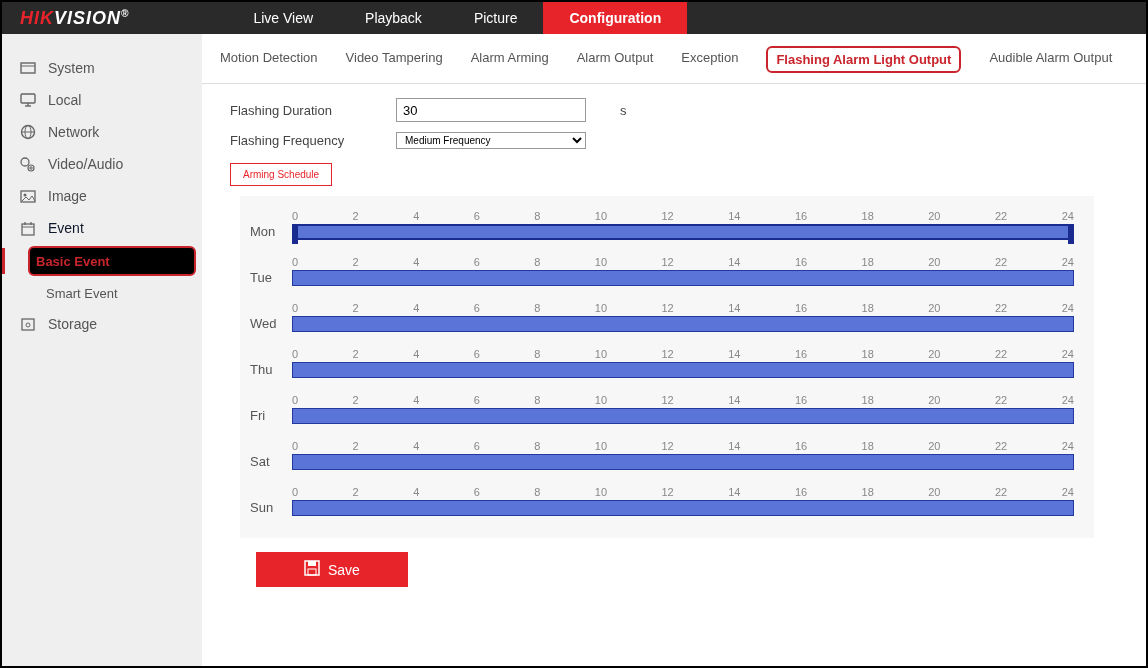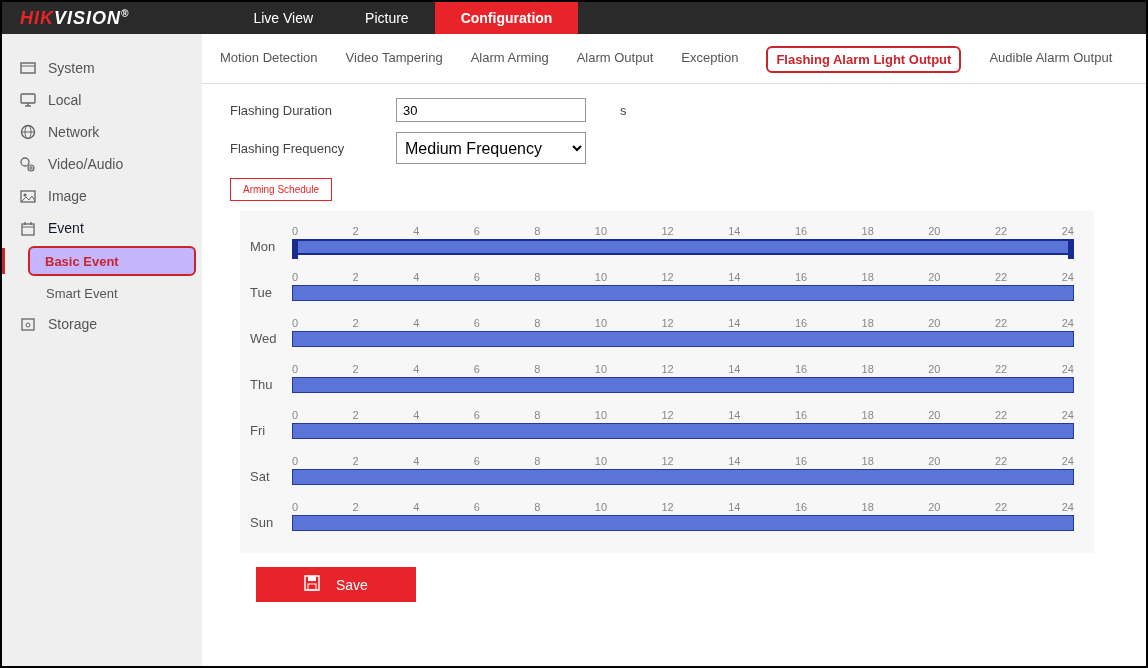--- a/index.html
+++ b/index.html
@@ -9,57 +9,58 @@
     .logo .hk { color:#e8242b; }
     .tabnav { display:flex; margin-left:80px; height:100%; }
     .tabnav-item { color:#fff; font-size:14px; padding:0 26px; display:flex; align-items:center; cursor:pointer; }
     .tabnav-item.active { background:#e8242b; font-weight:bold; }
     .layout { display:flex; height:calc(100% - 32px); }
     .sidebar { width:200px; background:#efefef; padding-top:18px; }
     .side-item { display:flex; align-items:center; padding:8px 18px; color:#555; font-size:14px; cursor:pointer; gap:12px;}
     .side-item .icn { width:16px; height:16px; display:inline-flex; align-items:center; justify-content:center; color:#666;}
     .side-item.expanded { color:#0f172a;align-items:center; }
     .side-sub { padding-left:44px; font-size:13px; color:#555; height:30px; display:flex;align-items:center; cursor:pointer;}
-    .side-sub.active { background:#c4b5fd; color:#c9252d; font-weight:bold; border:2px solid #c9252d; border-radius:6px; margin:2px 6px 2px 26px; padding-left:15px; position:relative;}
+    .side-sub.active { background:#000000; color:#c9252d; font-weight:bold; border:2px solid #c9252d; border-radius:6px; margin:2px 6px 2px 26px; padding-left:6px; position:relative;}
     .side-sub.active::before{content:"";position:absolute;left:-28px;top:0;bottom:0;width:3px;background:#c9252d;}
     .main { flex:1; padding:0 0 10px 0; overflow:hidden; }
     .subtabs { display:flex; gap:28px; padding:16px 18px 10px 18px; border-bottom:1px solid #ddd; font-size:13px; color:#555;}
     .subtabs .st { cursor:pointer; padding-bottom:6px;}
     .subtabs .st.active { color:#c9252d; font-weight:bold; border:2px solid #c9252d; border-radius:6px; padding:4px 8px; margin-top:-4px;}
     .form { padding:14px 28px; font-size:13px; color:#444;}
     .frow { display:flex; align-items:center; margin-bottom:10px;gap:16px;}
     .flab { width:150px;}
     .tin { width:190px; height:24px; border:1px solid #999; padding:0 6px; font-size:13px;}
-    .sel { width:190px; height:32px; border:1px solid #999; background:#fff; font-size:16px; padding:0 4px;}
+    .sel { width:190px; height:17px; border:1px solid #999; background:#fff; font-size:10px; padding:0 4px;}
     .unit { margin-left:18px;}
     .armtab { display:inline-block; border:1px solid #e8242b; color:#e8242b; font-size:10px; padding:5px 12px; margin:4px 0 10px 0; cursor:pointer;}
     .toolbar { display:flex; gap:26px; padding:6px 0 8px 24px; font-size:13px; color:#444; align-items:center;}
     .toolbar .del-x{color:#e8242b; font-weight:bold; margin-right:4px;}
     .toolbar .trash{color:#4aa0e0; margin-right:4px;}
     .schedule { background:#f7f7f7; padding:6px 20px 14px 10px; margin:0 24px 0 10px;}
     .dayrow { display:flex; align-items:center; height:46px;}
     .daylab { width:42px; color:#555; font-size:13px; padding-top:12px;}
     .track { flex:1; position:relative; padding-top:14px;}
     .ruler { position:absolute; top:0; left:0; right:0; display:flex; justify-content:space-between; font-size:11px; color:#888;}
     .bar { height:16px; background:#5a74d8; border:1px solid #2438a0; width:100%; position:relative;}
     .bar.outline { border:2px solid #1a2b90;}
     .handle{position:absolute;top:-2px;width:6px;height:20px;background:#1a2b90;}
     .handle.l{left:-2px;} .handle.r{right:-2px;}
-    .savebtn { margin:14px 0 0 26px; background:#e8242b; color:#fff; border:none; padding:8px 48px; font-size:14px; cursor:pointer; display:inline-flex; align-items:center; gap:16px;}
+    .savebtn { margin:14px 0 0 26px; background:#e8242b; color:#fff; border:none; padding:8px 48px; font-size:14px; cursor:pointer; display:inline-flex; align-items:center; gap:8px;}
     svg{overflow:visible;}
   </style>
 </head>
 <body>
 
 <div class="topbar">
   <div class="logo">
     <span class="hk">HIK</span><span>VISION</span><span style="font-size:10px;vertical-align:top;">®</span>
   </div>
   <div class="tabnav">
     <div class="tabnav-item">Live View</div>
+    <div class="tabnav-item">Playback</div>
     <div class="tabnav-item">Picture</div>
     <div class="tabnav-item active">Configuration</div>
   </div>
 </div>
 
 <div class="layout">
   <div class="sidebar">
     <div class="side-item">
       <span class="icn">
           <svg width="16" height="12">

